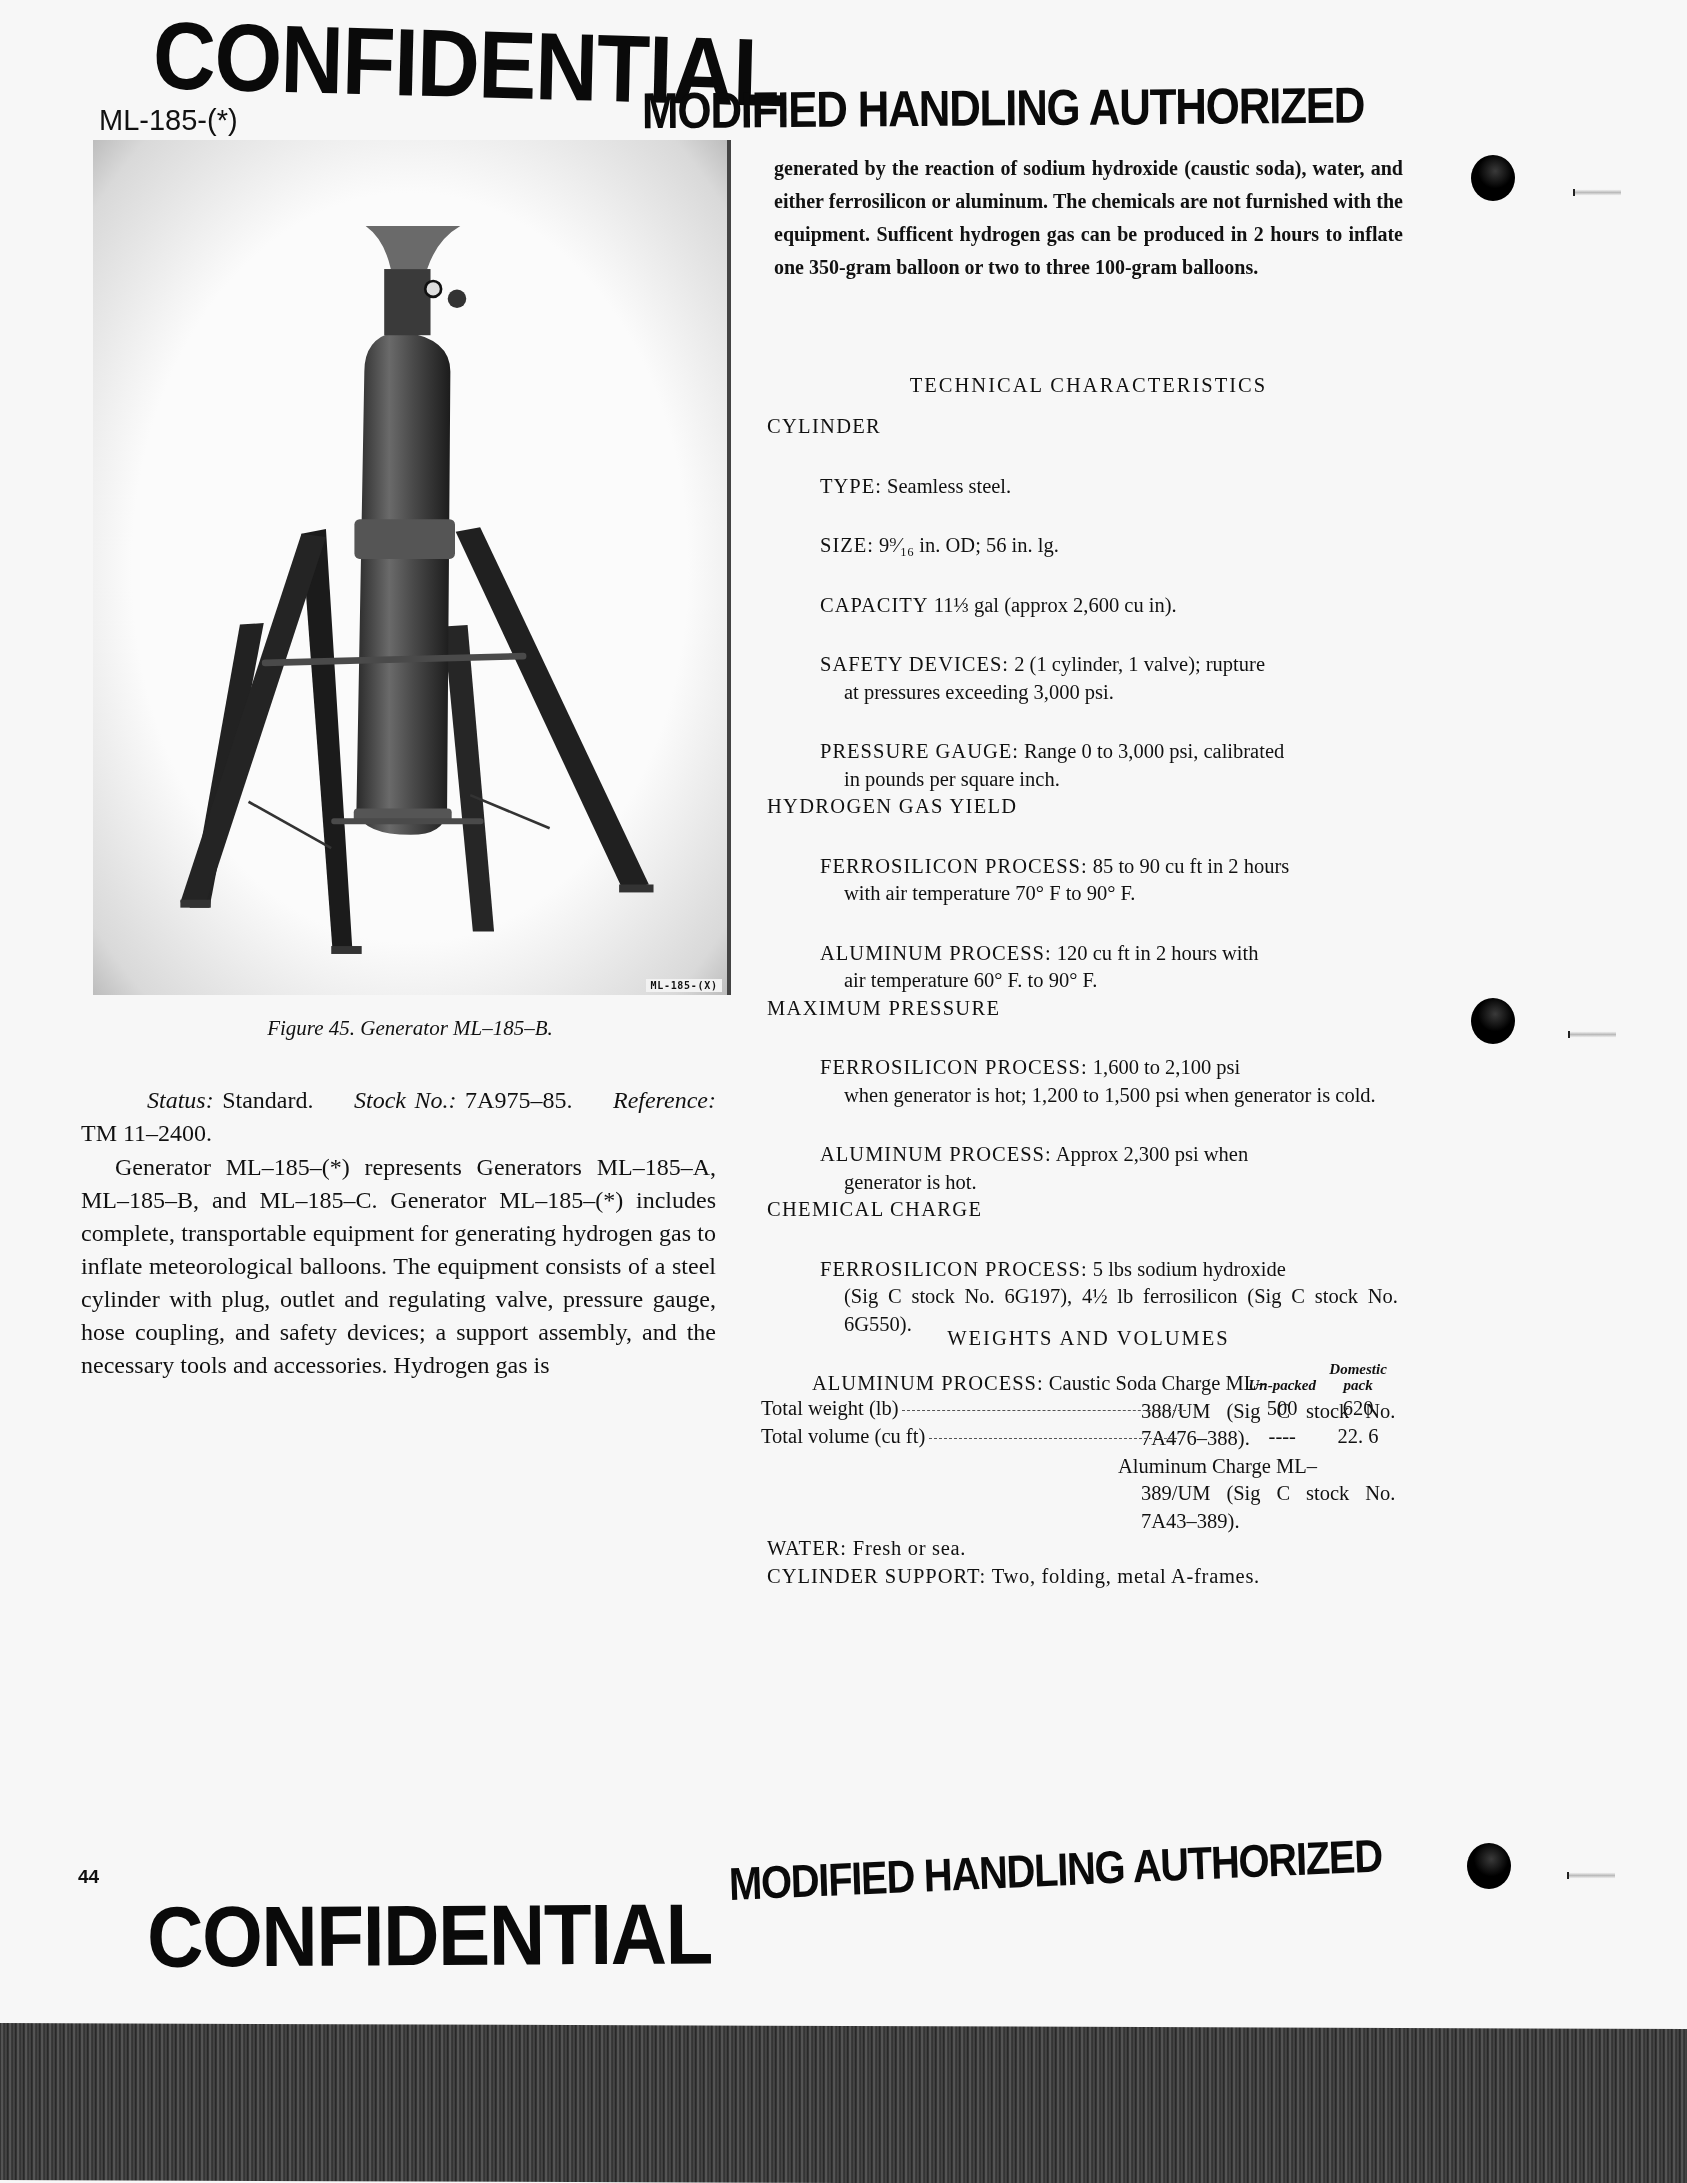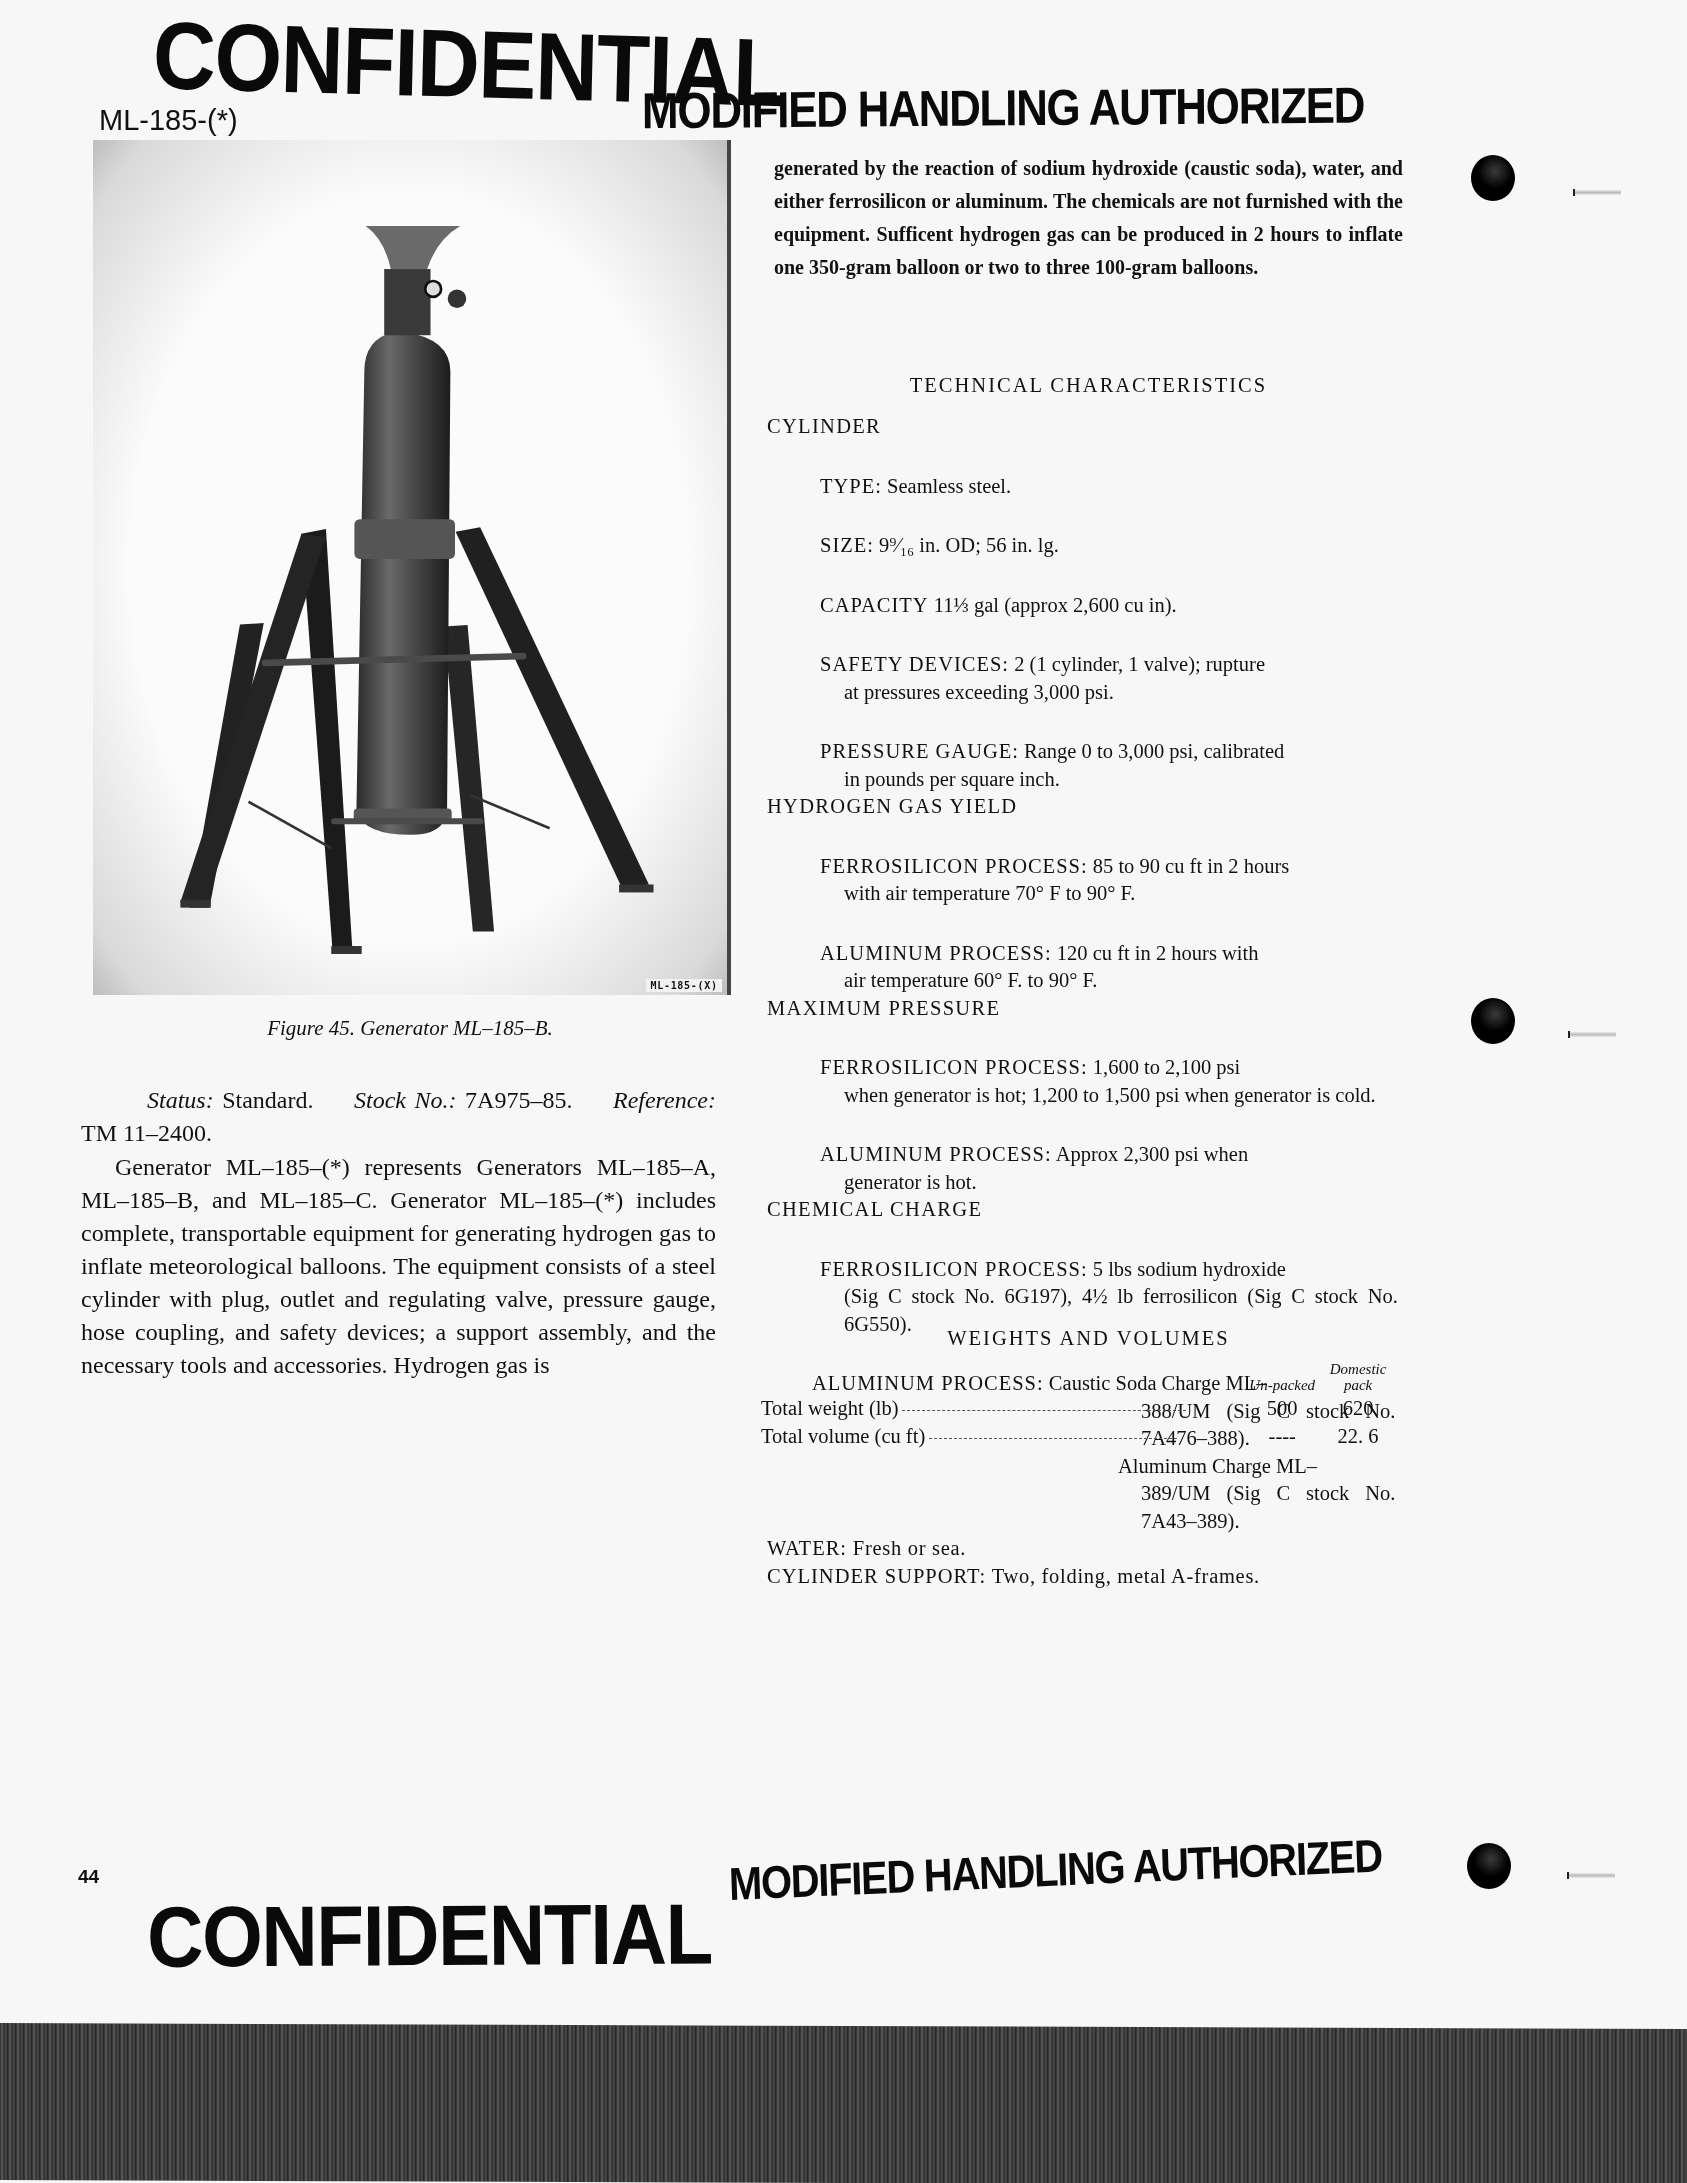--- a/index.html
+++ b/index.html
@@ -56,21 +56,21 @@
   .spec-item { padding-left: 53px; text-indent: 0; margin-top: 32px; }
   .spec-item .cont { display: block; padding-left: 24px; }
   .spec-label { letter-spacing: 1px; }
   .spec-wrap { text-align: justify; padding-right: 4px; }
   .hang { display: block; padding-left: 351px; text-align: justify; padding-right: 4px; }
   .hang2 { display: block; padding-left: 374px; }
   .top-spec { letter-spacing: 0.7px; }
   #weights-heading { left: 774px; top: 1327px; width: 629px; }
   #weights-table { left: 761px; top: 1360px; width: 635px; font-size: 20.5px; }
   #weights-table table { border-collapse: collapse; width: 100%; }
-  #weights-table th { font-style: italic; font-weight: normal; font-size: 15px; line-height: 16px; text-align: center; vertical-align: bottom; }
+  #weights-table th { font-style: italic; font-weight: bold; font-size: 15px; line-height: 16px; text-align: center; vertical-align: bottom; }
   #weights-table td { line-height: 28px; padding: 0; }
   .dots { border-bottom: 1.3px dashed #555; display: inline-block; height: 0; vertical-align: middle; margin-left: 4px; }
   .num { text-align: center; }
   
   .hole { width: 44px; height: 46px; border-radius: 50%; background: radial-gradient(circle at 55% 35%, #3a3a3a 0%, #000 45%); }
   .tab-mark { width: 46px; height: 6.6px; background: linear-gradient(#fff, #bbb, #fff); border-left: 2px solid #222; }
   #bottom-band {
     left: 0; top: 2026px; width: 1687px; height: 157px;
     background: repeating-linear-gradient(90deg, #1a1a1a 0px, #5a5a5a 2px, #222 4px, #444 6px, #111 8px);
     opacity: 0.95; transform: skewY(0.2deg);

